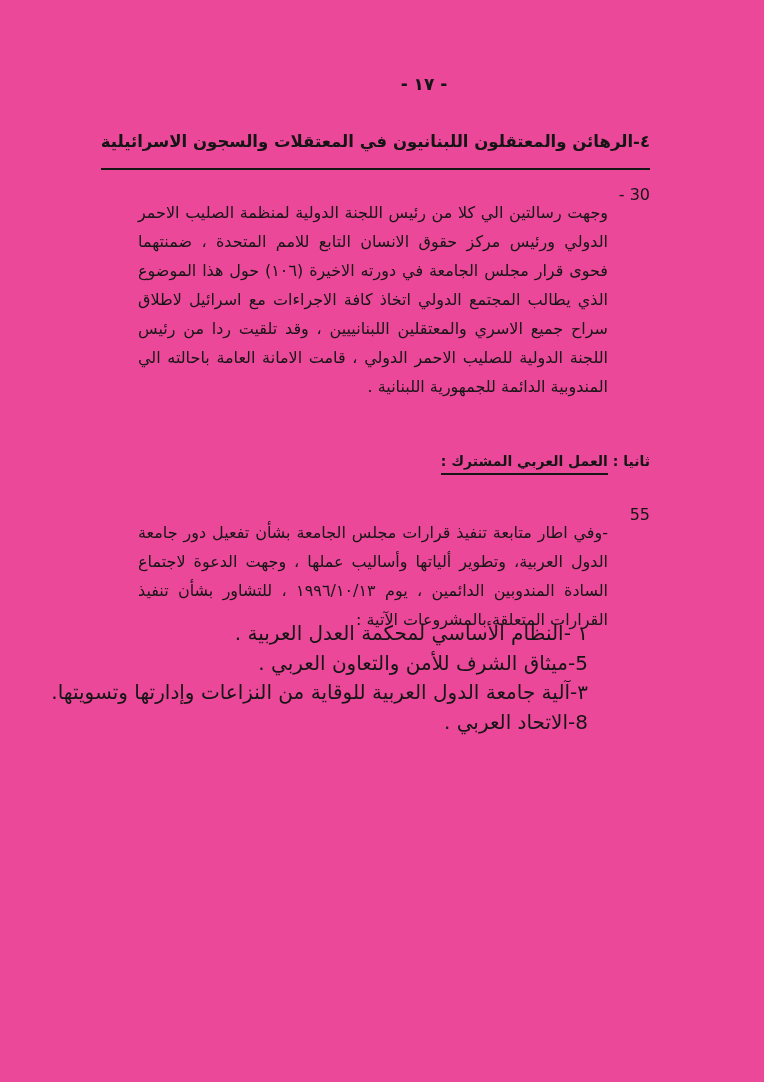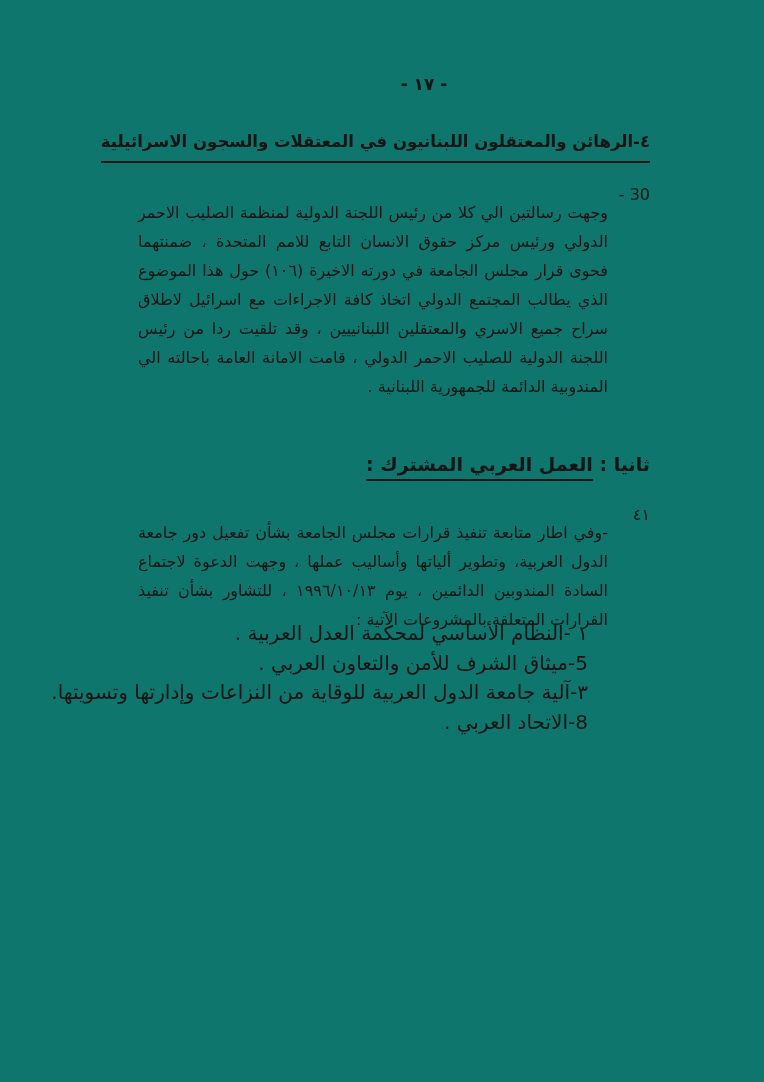--- a/index.html
+++ b/index.html
@@ -14,42 +14,42 @@
     position: relative;
     direction: rtl;
     font-family: "DejaVu Sans", sans-serif;
     color: #151515;
     overflow: hidden;
   }
 
   .page {
     position: absolute;
     inset: 0;
-    background: #0f766e;
+    background: #ec4899;
   }
 
   .page-number {
     position: absolute;
     top: 74px;
     left: calc(50% + 42px);
     transform: translateX(-50%);
     font-size: 17px;
     font-weight: bold;
     letter-spacing: 2px;
     white-space: nowrap;
   }
 
   .heading {
     position: absolute;
     top: 132px;
     right: 114px;
     font-size: 16.5px;
     font-weight: bold;
     border-bottom: 2px solid #161616;
-    padding-bottom: 10px;
+    padding-bottom: 17px;
     white-space: nowrap;
   }
 
   .para {
     position: absolute;
     right: 114px;
     left: 138px;
     display: flex;
     align-items: flex-start;
     font-size: 16px;
@@ -70,21 +70,21 @@
     flex: 1;
     text-align: justify;
     text-justify: inter-word;
     margin-top: 18px;
   }
 
   .subheading {
     position: absolute;
     top: 453px;
     right: 114px;
-    font-size: 19px;
+    font-size: 14px;
     font-weight: bold;
     white-space: nowrap;
   }
 
   .subheading .u {
     border-bottom: 2px solid #161616;
     padding-bottom: 4px;
   }
 
   .list {
@@ -114,21 +114,21 @@
     <span class="num">30 -</span>
     <div class="body">وجهت رسالتين الي كلا من رئيس اللجنة الدولية لمنظمة الصليب الاحمر الدولي ورئيس مركز حقوق الانسان التابع للامم المتحدة ، ضمنتهما فحوى قرار مجلس الجامعة في دورته الاخيرة (١٠٦) حول هذا الموضوع الذي يطالب المجتمع الدولي اتخاذ كافة الاجراءات مع اسرائيل لاطلاق سراح جميع الاسري والمعتقلين اللبنانييين ، وقد تلقيت ردا من رئيس اللجنة الدولية للصليب الاحمر الدولي ، قامت الامانة العامة باحالته الي المندوبية الدائمة للجمهورية اللبنانية .</div>
   </div>
 
   <h3 class="subheading">
     <span>ثانيا :</span>
     <span class="u">العمل العربي المشترك :</span>
   </h3>
 
   <div class="para para-41">
-    <span class="num">٤١</span>
+    <span class="num">55</span>
     <div class="body">-وفي اطار متابعة تنفيذ قرارات مجلس الجامعة بشأن تفعيل دور جامعة الدول العربية، وتطوير ألياتها وأساليب عملها ، وجهت الدعوة لاجتماع السادة المندوبين الدائمين ، يوم ١٩٩٦/١٠/١٣ ، للتشاور بشأن تنفيذ القرارات المتعلقة بالمشروعات الآتية :</div>
   </div>
 
   <ul class="list">
     <li>١ -النظام الأساسي لمحكمة العدل العربية .</li>
     <li>5-ميثاق الشرف للأمن والتعاون العربي .</li>
     <li>٣-آلية جامعة الدول العربية للوقاية من النزاعات وإدارتها وتسويتها.</li>
     <li>8-الاتحاد العربي .</li>
   </ul>
 

